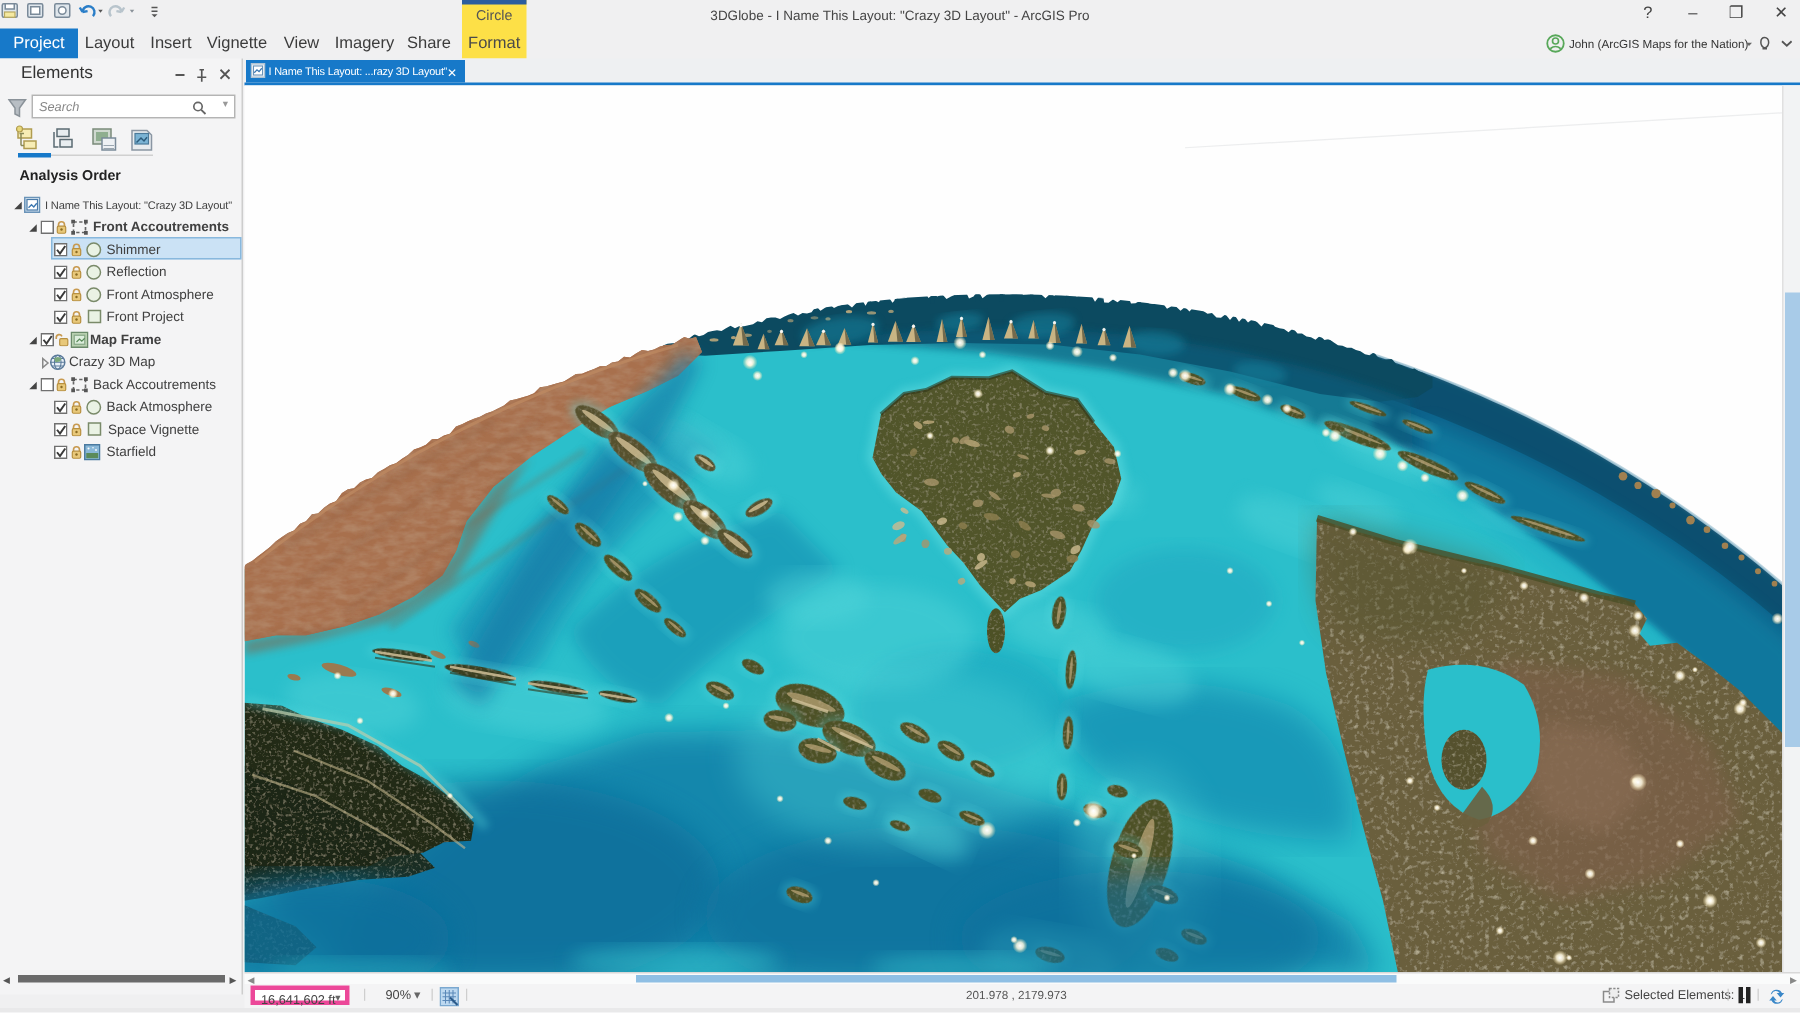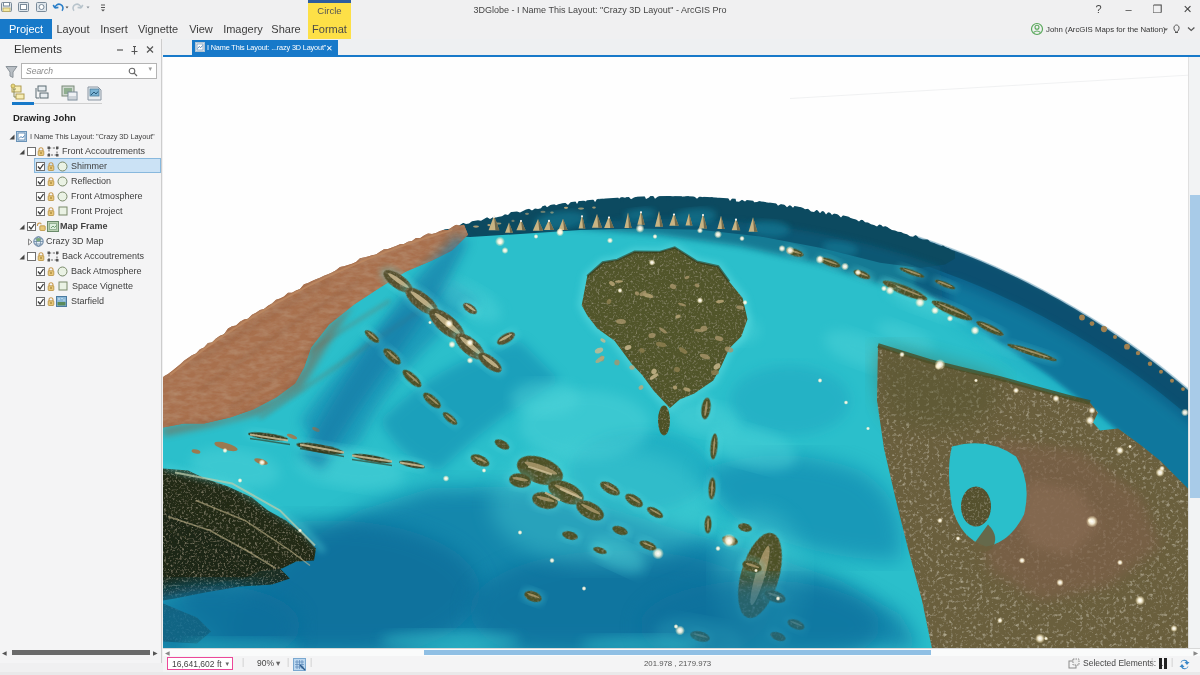--- a/index.html
+++ b/index.html
@@ -17,30 +17,30 @@
 #user { left:1030px; top:21px; width:170px; height:16px; font-size:8.5px; color:#333; }
 #panel { left:0; top:39px; width:162px; height:624px; background:#f4f4f5; border-right:1px solid #cdcdcd; }
 #paneltitle { left:14px; top:4px; font-size:11.5px; color:#333; }
 #panelbtns { right:6px; top:5px; font-size:9px; color:#555; }
 #searchbox { left:21px; top:24px; width:136px; height:16px; background:#fff; border:1px solid #b4b4b4; font-size:8.5px; color:#888; font-style:italic; padding:2px 4px; }
 #tree { left:0; top:0; width:162px; height:624px; }
 #toolicons { left:10px; top:44px; width:110px; height:24px; }
 #drawing { left:13px; top:73px; font-size:9.5px; color:#222; font-weight:bold; }
 .trow { position:absolute; height:15px; font-size:8.4px; color:#404040; line-height:15px; white-space:nowrap; }
 #viewbar { left:163px; top:39px; width:1037px; height:15.5px; background:#eef0f2; }
-#viewtab { position:absolute; left:1px; top:1px; width:146px; height:14.5px; background:#1779c9; color:#fff; font-size:8.2px; line-height:15px; white-space:nowrap;margin-left:28px; }
+#viewtab { position:absolute; left:1px; top:1px; width:146px; height:14.5px; background:#1779c9; color:#fff; font-size:8.2px; line-height:15px; white-space:nowrap; }
 #viewline { left:163px; top:54.5px; width:1037px; height:2px; background:#1779c9; }
 #canvas { left:163px; top:56.5px; width:1037px; height:591px; background:#fff; overflow:hidden; }
 #vsb { left:1188px; top:56.5px; width:12px; height:591px; background:#f2f3f4; border-left:1px solid #e0e0e0; }
 #vsb-thumb { left:1px; top:138px; width:10px; height:303px; background:#a8cbe8; }
 #hsb { left:163px; top:647.5px; width:1037px; height:8px; background:#fafbfb; border-top:1px solid #d8d8d8; }
 #hsb-thumb { left:261px; top:1.5px; width:507px; height:5px; background:#8fbfe4; }
 #phsb-thumb { left:12px; top:650px; width:138px; height:5px; background:#6a6a6a; }
 #statusbar { left:163px; top:655.5px; width:1037px; height:16.5px; background:#f4f4f5; font-size:8.5px; color:#555; }
-#ftbox { position:absolute; left:4px; top:1.5px; width:66px; height:13px; background:#fff; border:1px solid #ec4899; font-size:8.5px; color:#444; line-height:12px; padding-left:4px; }
+#ftbox { position:absolute; left:4px; top:1.5px; width:66px; height:13px; background:#fff; border:3px solid #ec4899; font-size:8.5px; color:#444; line-height:12px; padding-left:4px; }
 #bottomstrip { left:0; top:672px; width:1200px; height:3px; background:#e9e9ea; }
 </style>
 </head>
 <body>
 <div id="title" class="abs">3DGlobe - I Name This Layout: "Crazy 3D Layout" - ArcGIS Pro</div>
 <div id="qat" class="abs"><svg width="110" height="14" viewBox="0 0 110 14" xmlns="http://www.w3.org/2000/svg">
 <g fill="none" stroke="#7a8a99" stroke-width="1">
  <rect x="1.5" y="2.5" width="10" height="9" rx="1" fill="#dfe6ec"></rect>
  <rect x="3.5" y="2.5" width="6" height="3.5" fill="#fff"></rect>
  <rect x="3" y="8" width="7" height="3.5" fill="#f5e9a0" stroke="#b8a860" stroke-width="0.8"></rect>
@@ -113,21 +113,21 @@
  <rect x="54" y="5" width="8" height="6" fill="#8fae8f"></rect>
  <rect x="58" y="9" width="9" height="8" fill="#eef1f4" stroke="#7a8a99" stroke-width="1"></rect>
  <path d="M59,16 l7,0 m-7,-2 l7,0" stroke="#9aa6b0" stroke-width="0.8"></path>
 </g>
 <g>
  <path d="M78,4 l10,0 l3,3 l0,10 l-13,0 z" fill="#e8ecef" stroke="#8a96a3" stroke-width="1"></path>
  <rect x="80" y="6" width="9" height="7" fill="#7ab3d4" stroke="#4a7a9a" stroke-width="0.8"></rect>
  <path d="M81,12 l3,-3 l2,2 l2,-2.5" stroke="#2a5a7a" stroke-width="1" fill="none"></path>
 </g>
 </svg></div>
-  <div id="drawing" class="abs">Drawing John</div>
+  <div id="drawing" class="abs">Analysis Order</div>
   <div id="tree" class="abs">
       <div style="position:absolute;left:34px;top:119.0px;width:127px;height:15px;background:#cbe2f5;border:1px solid #88b8dd;"></div>
 <svg style="position:absolute;left:8px;top:93.5px;" width="8" height="8" viewBox="0 0 8 8" xmlns="http://www.w3.org/2000/svg">
         <path d="M6.5,1.5 L6.5,6.5 L1.5,6.5 Z" fill="#444"></path>
       </svg>
 <svg style="position:absolute;left:16px;top:91.5px;" width="11" height="11" viewBox="0 0 11 11" xmlns="http://www.w3.org/2000/svg">
         <rect x="0.5" y="0.5" width="10" height="10" fill="#cfe0ee" stroke="#6a93b8"></rect>
         <rect x="2" y="2" width="7" height="7" fill="#fff" stroke="#4a7aa8" stroke-width="0.8"></rect>
         <path d="M3,7.5 l2,-2 l1.5,1.5 l2,-2.5" stroke="#3a76b0" stroke-width="0.9" fill="none"></path>
       </svg>
@@ -143,21 +143,21 @@
         <rect x="1.2" y="3.8" width="5.6" height="4.7" rx="0.8" fill="#e8c87a" stroke="#b8903f" stroke-width="0.8"></rect>
         <circle cx="4" cy="6" r="0.8" fill="#8a6a20"></circle>
       </svg>
 <svg style="position:absolute;left:47px;top:106.5px;" width="12" height="11" viewBox="0 0 12 11" xmlns="http://www.w3.org/2000/svg">
         <rect x="2" y="2" width="8" height="7" fill="none" stroke="#666" stroke-width="1.1" stroke-dasharray="2.2,1.6"></rect>
         <rect x="0.5" y="0.5" width="2.5" height="2.5" fill="#555"></rect>
         <rect x="9" y="0.5" width="2.5" height="2.5" fill="#555"></rect>
         <rect x="0.5" y="8" width="2.5" height="2.5" fill="#555"></rect>
         <rect x="9" y="8" width="2.5" height="2.5" fill="#555"></rect>
       </svg>
-<div class="trow" style="left:62px;top:104.5px;font-weight:normal;font-size:9px;">Front Accoutrements</div>
+<div class="trow" style="left:62px;top:104.5px;font-weight:bold;font-size:9px;">Front Accoutrements</div>
 <svg style="position:absolute;left:36px;top:122.5px;" width="9" height="9" viewBox="0 0 9 9" xmlns="http://www.w3.org/2000/svg">
         <rect x="0.5" y="0.5" width="8" height="8" fill="#fff" stroke="#707070"></rect>
         <path d="M2,4.5 l2,2.5 l3.5,-5" stroke="#3a3a3a" stroke-width="1.3" fill="none"></path>
       </svg>
 <svg style="position:absolute;left:47px;top:122.5px;" width="8" height="9" viewBox="0 0 8 9" xmlns="http://www.w3.org/2000/svg">
         <path d="M2,4 l0,-1.2 a2,2 0 0 1 4,0 l0,1.2" fill="none" stroke="#c89a50" stroke-width="1.1"></path>
         <rect x="1.2" y="3.8" width="5.6" height="4.7" rx="0.8" fill="#e8c87a" stroke="#b8903f" stroke-width="0.8"></rect>
         <circle cx="4" cy="6" r="0.8" fill="#8a6a20"></circle>
       </svg>
 <svg style="position:absolute;left:57px;top:121.5px;" width="11" height="11" viewBox="0 0 11 11" xmlns="http://www.w3.org/2000/svg">

